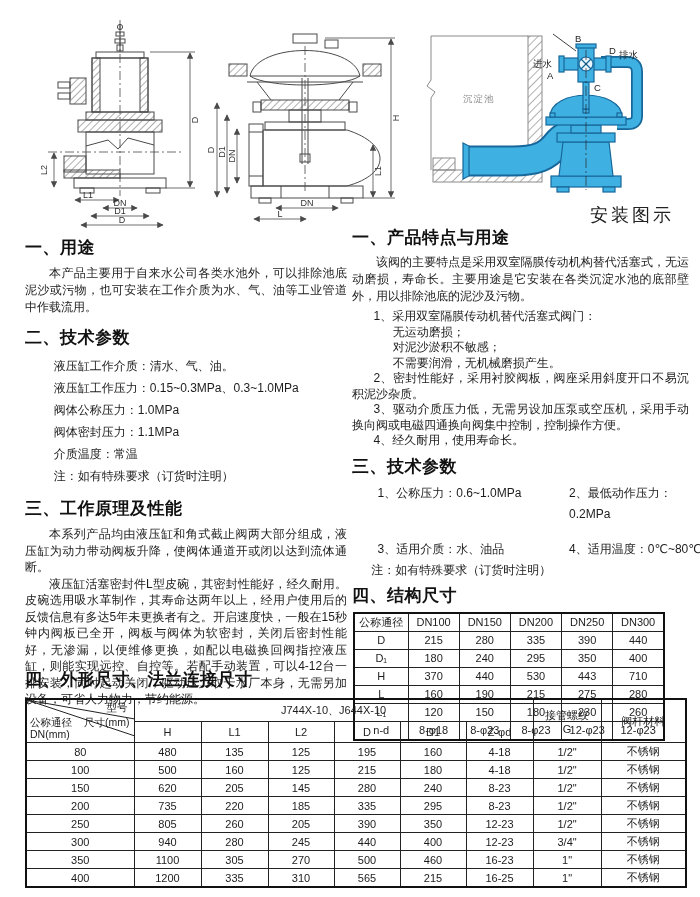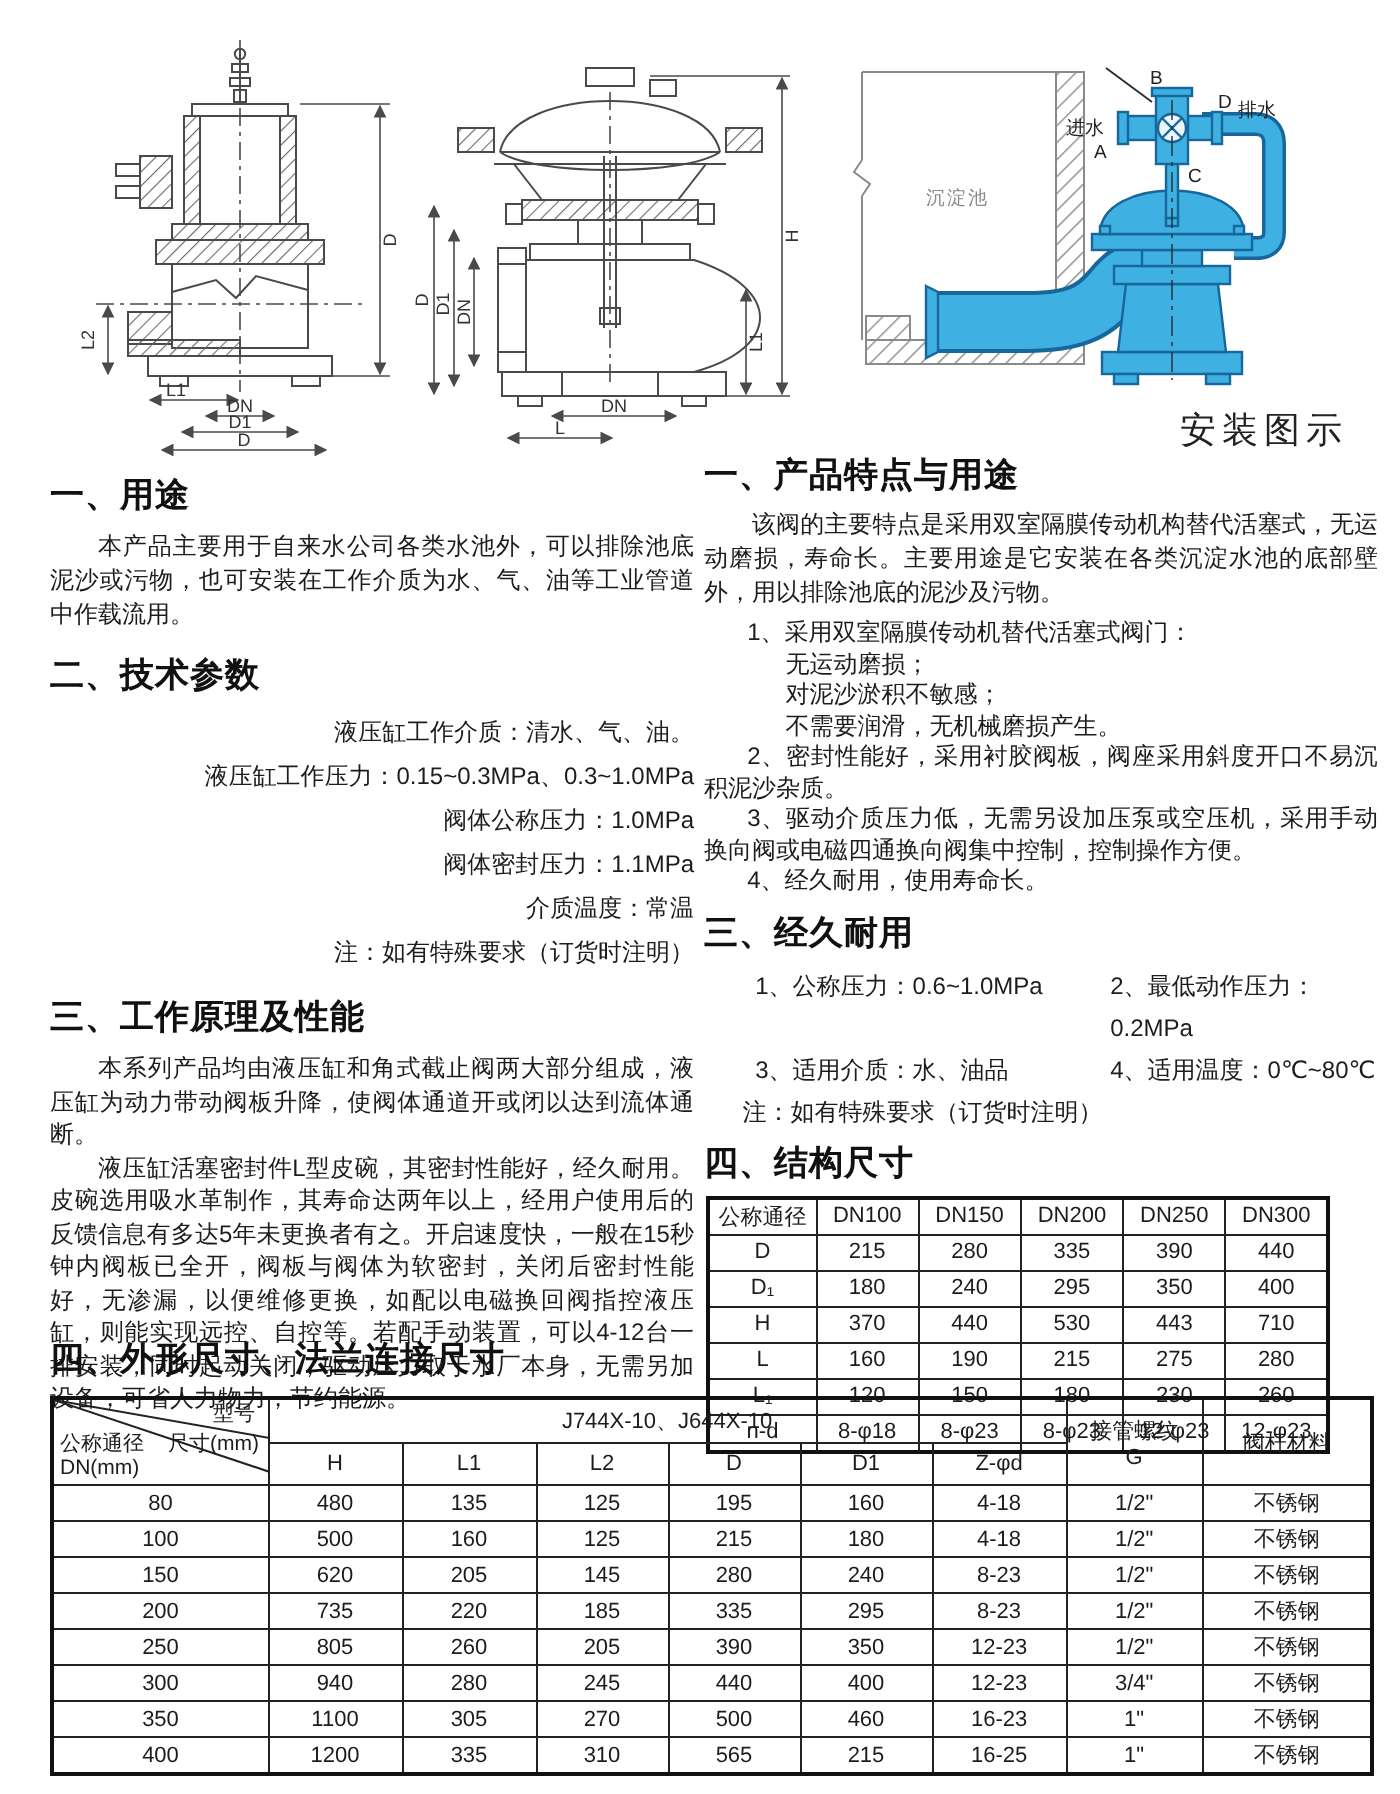--- a/index.html
+++ b/index.html
@@ -10,29 +10,29 @@
   }
   .h{font-size:17px;font-weight:bold;margin:0;letter-spacing:.5px;color:#111;}
   .body-p{font-size:12px;line-height:17px;margin:0;text-align:justify;text-indent:2em;}
   .draw{position:absolute;}
   .caption{position:absolute;left:562px;top:203px;width:140px;text-align:center;
            font-size:18px;color:#222;letter-spacing:3px;}
   
   .col-left{position:absolute;left:25px;top:236px;width:322px;}
   .col-left .h{margin-bottom:6px;}
   .col-left .sec{margin-bottom:10px;}
-  .list-p{font-size:12px;line-height:22px;margin:0;padding-left:2.4em;text-align:right;}
+  .list-p{font-size:12px;line-height:22px;margin:0;padding-left:2.4em;}
   .s3p{font-size:12px;line-height:16.5px;margin:0;text-align:justify;text-indent:2em;}
   
   .col-right{position:absolute;left:352px;top:226px;width:337px;}
   .col-right .h{margin-bottom:5px;}
   .feat-head{font-size:12px;line-height:15.5px;margin:0;padding-left:1.8em;}
   .feat-sub{font-size:12px;line-height:15.5px;margin:0;padding-left:3.4em;}
   .feat-p{font-size:12px;line-height:15.5px;margin:0;text-align:justify;text-indent:1.8em;}
-  .params{display:grid;grid-template-columns:57% 43%;padding-left:1.6em;}
+  .params{display:grid;grid-template-columns:57% 43%;padding-left:1.6em;gap:14px;}
   .params div{font-size:12px;line-height:21px;}
   .note-p{font-size:12px;line-height:20px;margin:0;padding-left:1.6em;}
   
   table{border-collapse:collapse;table-layout:fixed;}
   .tbl{border:2px solid #111;}
   .tbl td,.tbl th{border:1px solid #222;text-align:center;font-weight:normal;
                   font-size:11px;padding:0;overflow:hidden;white-space:nowrap;}
   .struct-tbl{width:312px;margin-left:1px;margin-top:3px;}
   .struct-tbl td,.struct-tbl th{height:17px;}
   .struct-tbl col.c0{width:54px;}
@@ -262,21 +262,21 @@
       <p class="feat-sub">无运动磨损；</p>
         <p class="feat-sub">对泥沙淤积不敏感；</p>
         <p class="feat-sub">不需要润滑，无机械磨损产生。</p>
     </div>
     <div>
       <p class="feat-p">2、密封性能好，采用衬胶阀板，阀座采用斜度开口不易沉积泥沙杂质。</p>
         <p class="feat-p">3、驱动介质压力低，无需另设加压泵或空压机，采用手动换向阀或电磁四通换向阀集中控制，控制操作方便。</p>
         <p class="feat-p">4、经久耐用，使用寿命长。</p>
     </div>
 
-    <div class="h" style="margin-top:6px">三、经久耐用</div>
+    <div class="h" style="margin-top:6px">三、技术参数</div>
     <div class="params">
       <div>1、公称压力：0.6~1.0MPa</div>
         <div>2、最低动作压力：0.2MPa</div>
         <div>3、适用介质：水、油品</div>
         <div>4、适用温度：0℃~80℃</div>
     </div>
     <p class="note-p">注：如有特殊要求（订货时注明）</p>
 
     <div class="h" style="margin-top:4px">四、结构尺寸</div>
     <table class="tbl struct-tbl">

